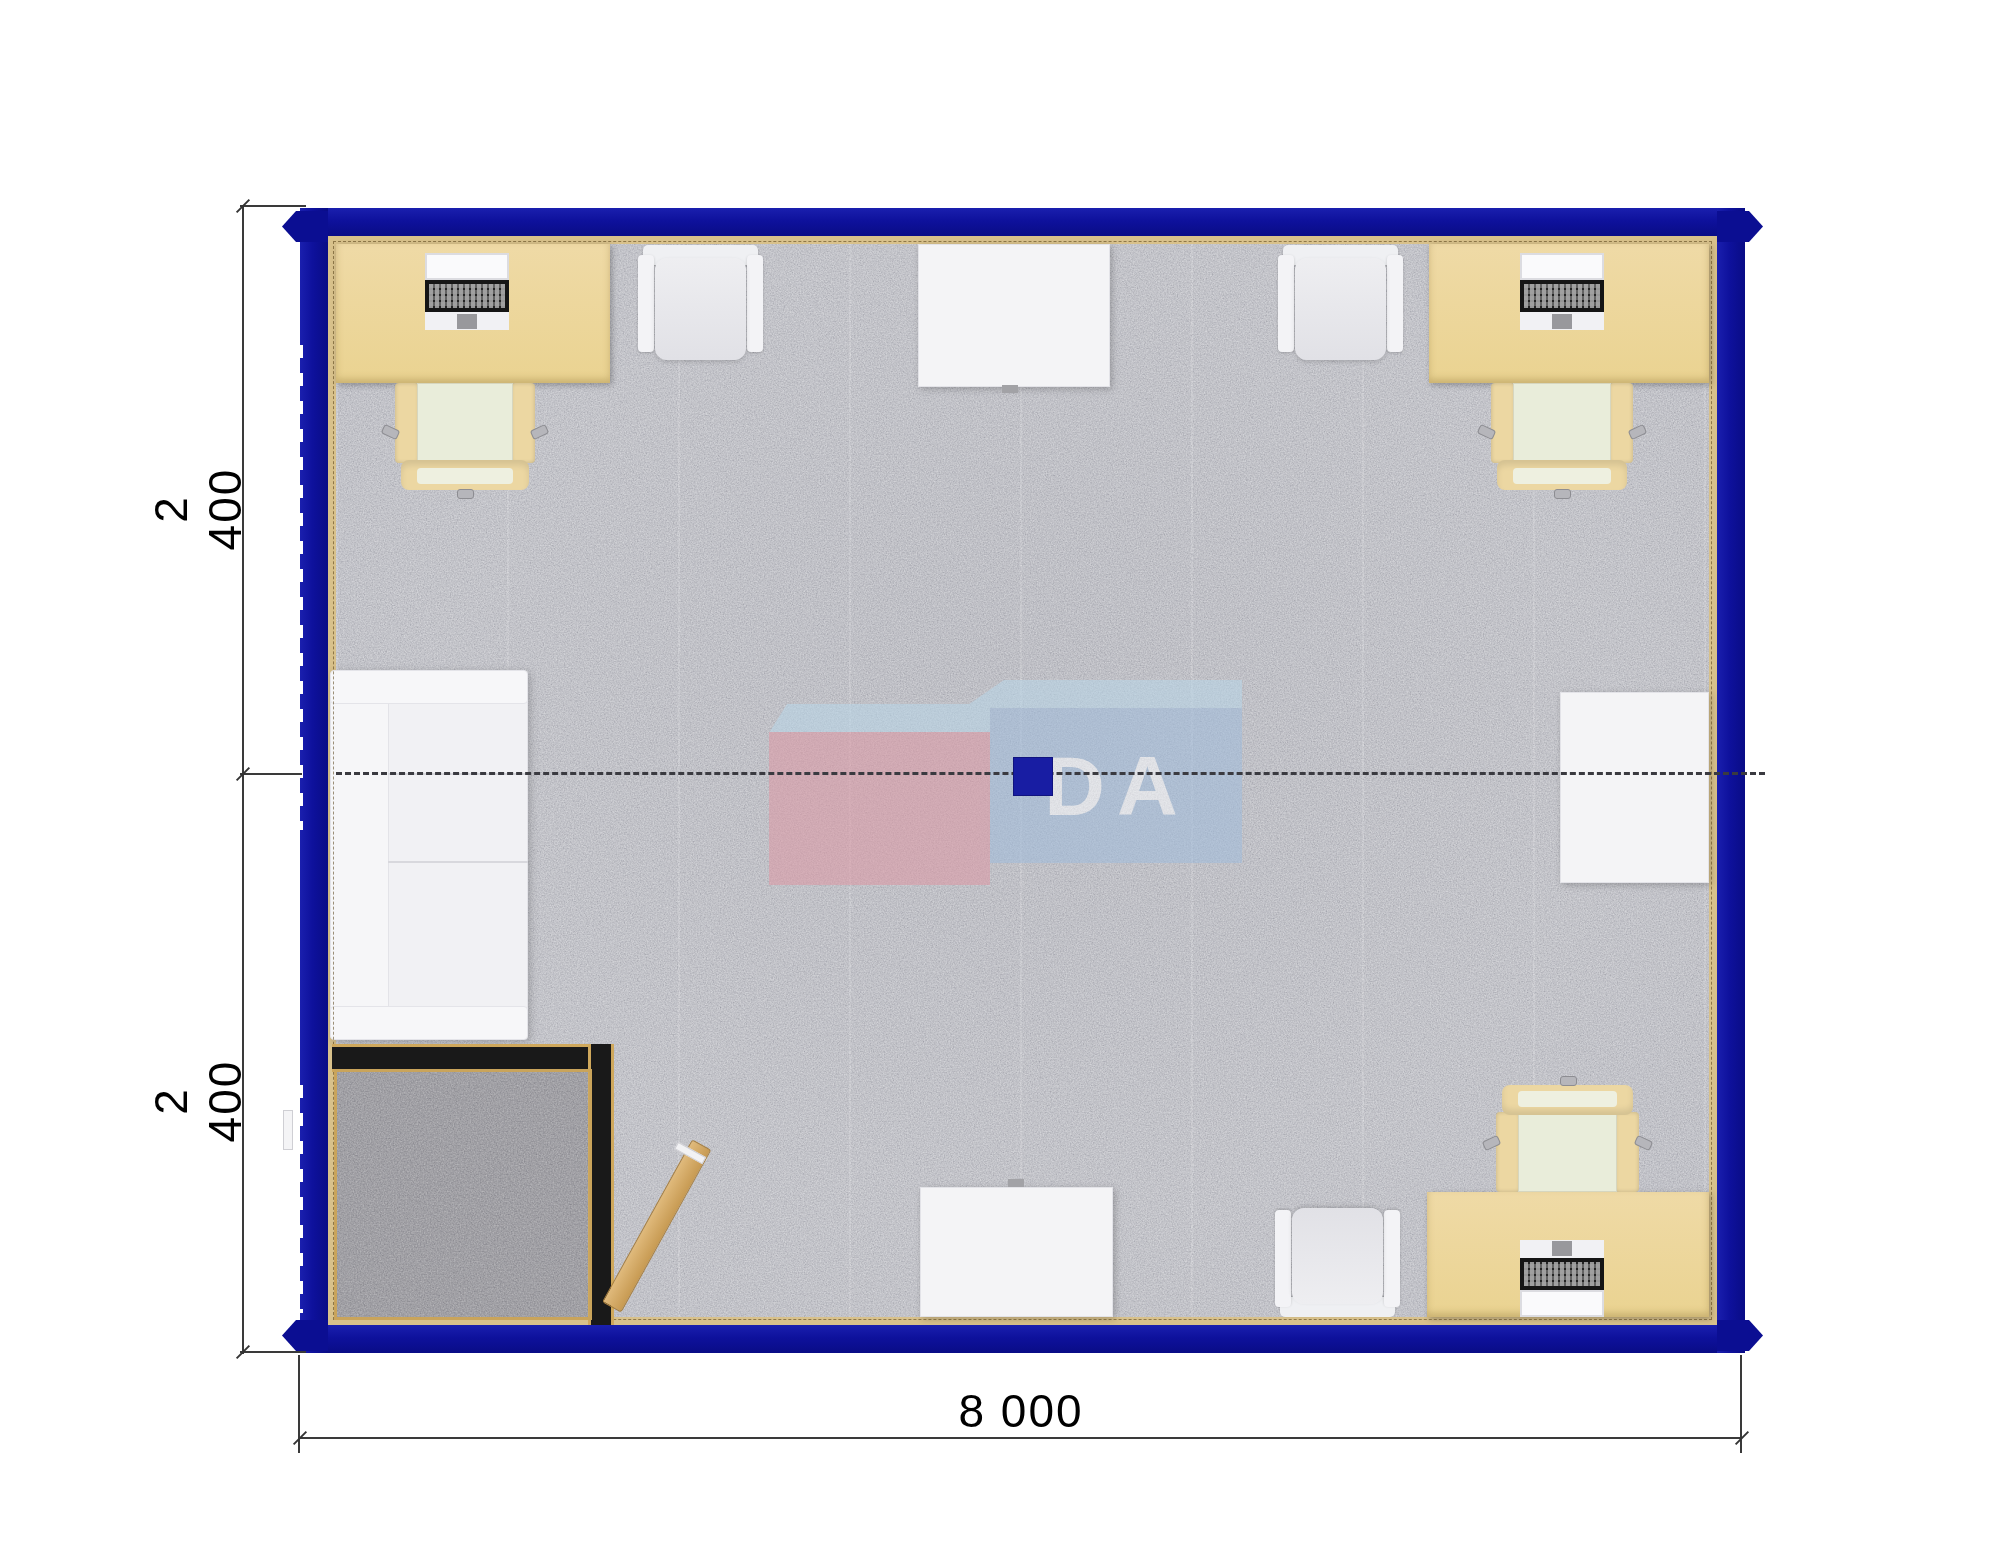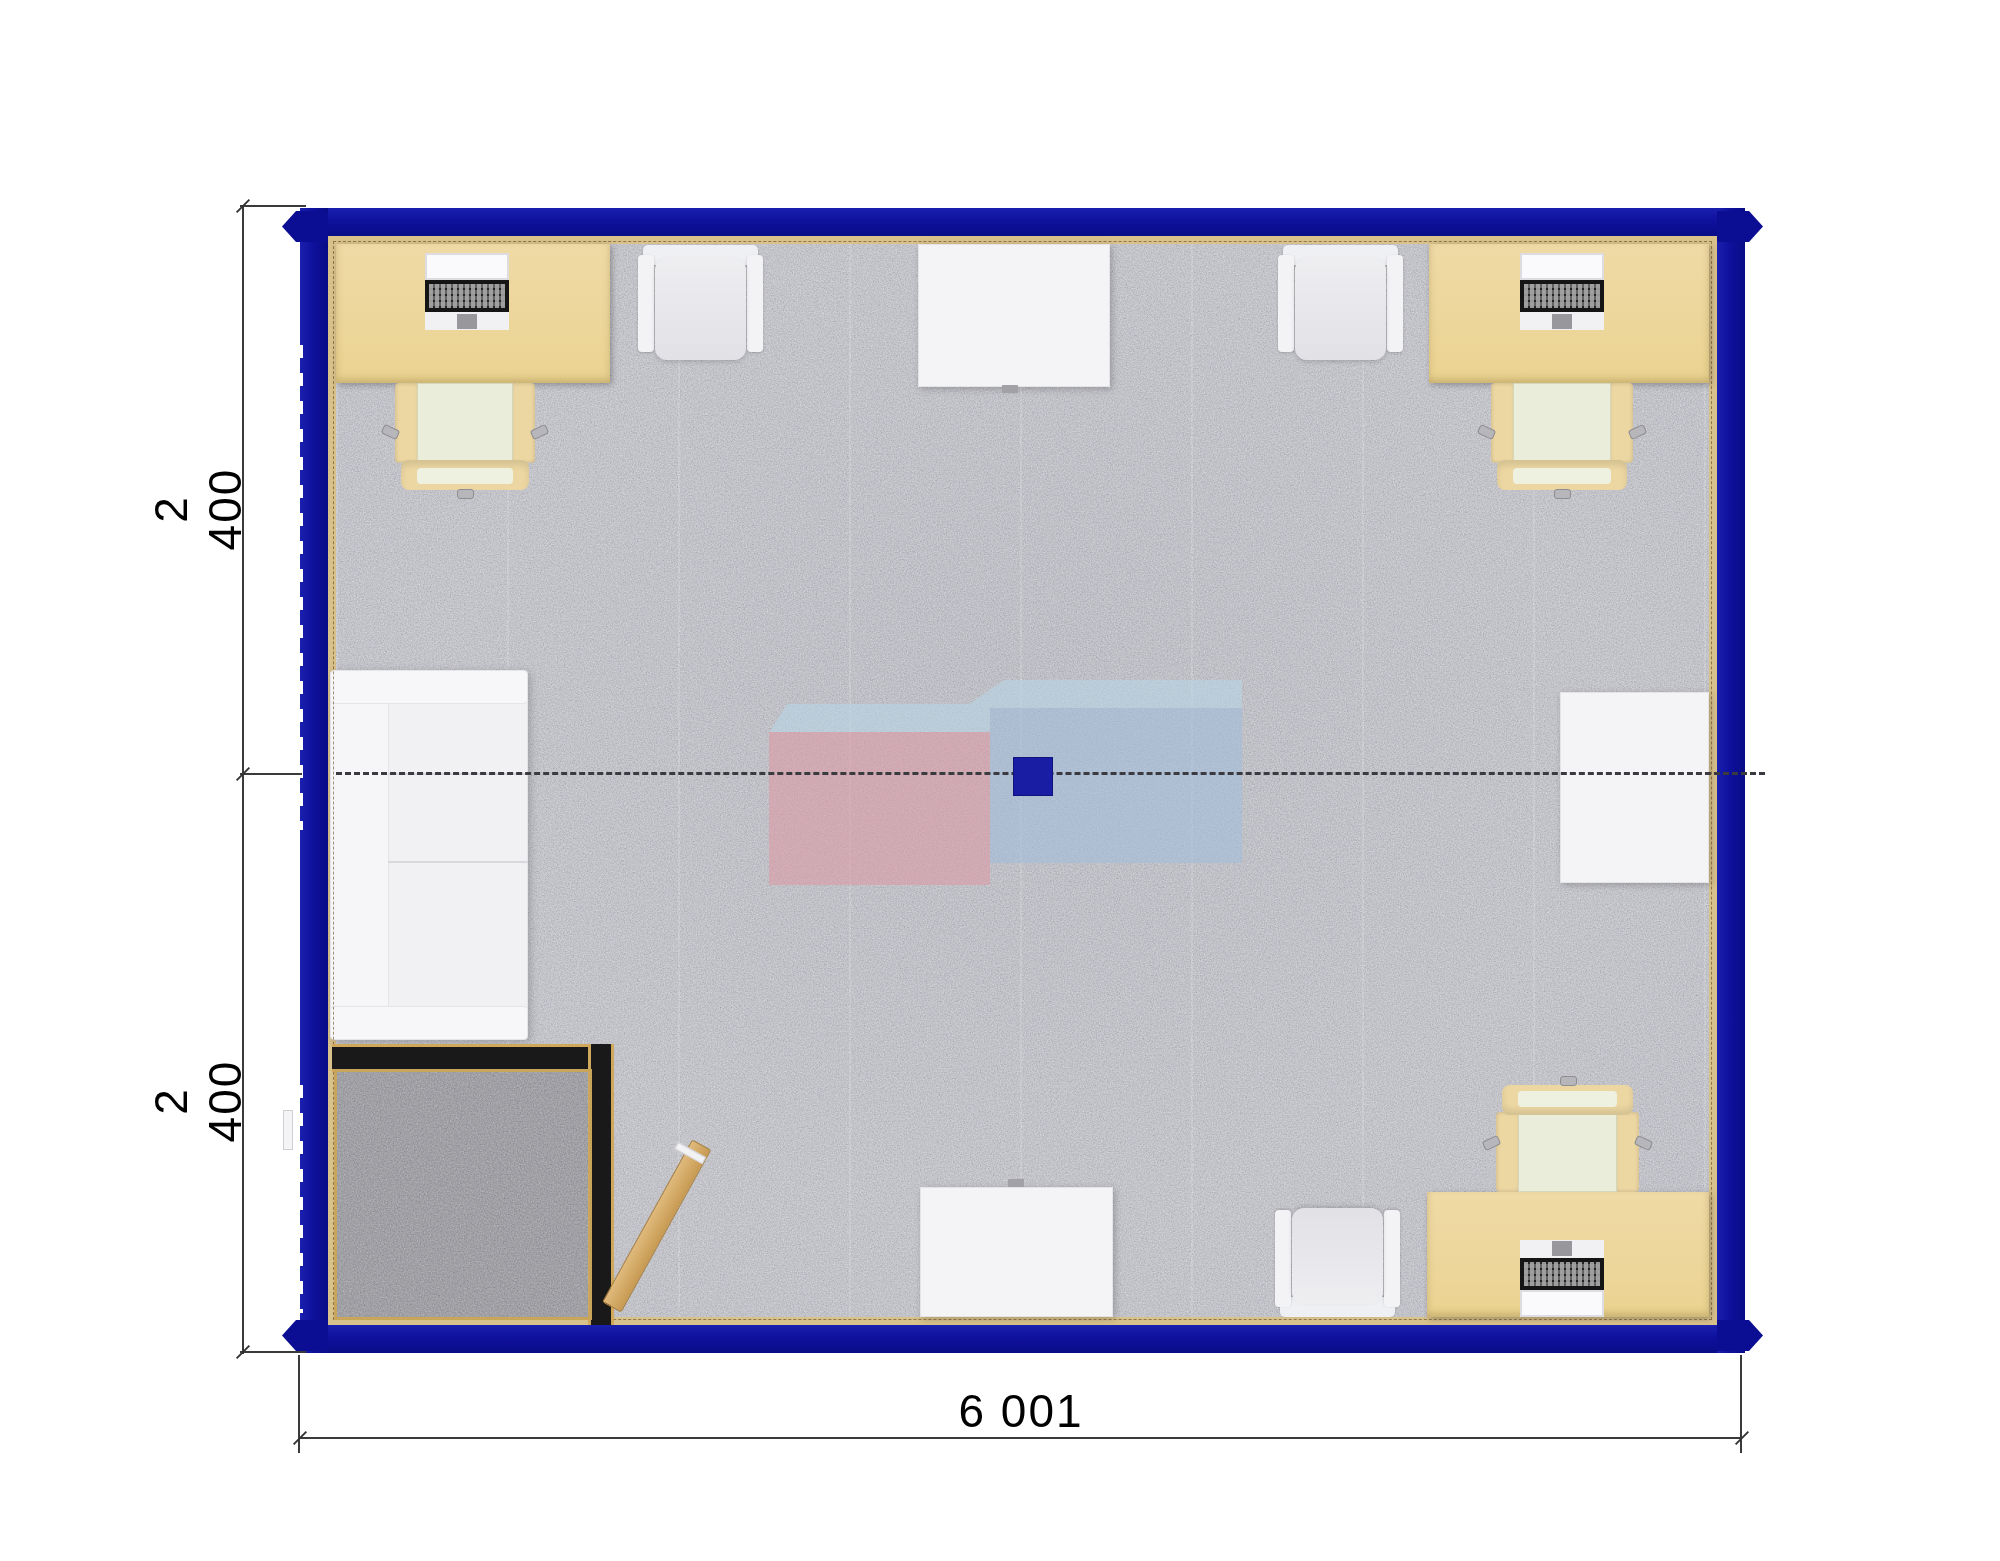--- a/index.html
+++ b/index.html
@@ -112,20 +112,21 @@
   <svg class="noise-svg" style="left:336px;top:244px;" width="1373" height="1073">
     <rect width="1373" height="1073" filter="url(#specDark)"></rect>
     <rect width="1373" height="1073" filter="url(#specLight)" opacity="0.8"></rect>
   </svg>
 
   <div class="wm" style="left:760px;top:670px;width:500px;height:230px;">
     <div class="wm-pink-top"></div>
     <div class="wm-blue-top"></div>
     <div class="wm-pink-body"></div>
     <div class="wm-blue-body"></div>
+    <div class="wm-text" style="left:262px;top:68px;width:190px;font-size:84px;letter-spacing:12px;">DA</div>
   </div>
 
   <div class="desk" style="left:336px;top:244px;width:274px;height:139px;"></div>
   <div class="pc" style="left:425px;top:253px;">
     <div class="pc-mon"></div>
     <div class="pc-kb"></div>
     <div class="pc-base">
         <div class="pc-pad"></div>
       </div>
   </div>
@@ -253,15 +254,15 @@
   <div class="tick" style="left:234px;top:773px;"></div>
   <div class="tick" style="left:234px;top:1351px;"></div>
   <div class="dim-label rot" style="left:136px;top:455px;width:124px;">2 400</div>
   <div class="dim-label rot" style="left:136px;top:1047px;width:124px;">2 400</div>
 
   <div class="dim-line" style="left:298px;top:1355px;width:2px;height:98px;"></div>
   <div class="dim-line" style="left:1740px;top:1355px;width:2px;height:98px;"></div>
   <div class="dim-line" style="left:300px;top:1437px;width:1442px;height:2px;"></div>
   <div class="tick" style="left:291px;top:1437px;"></div>
   <div class="tick" style="left:1733px;top:1437px;"></div>
-  <div class="dim-label" style="left:931px;top:1384px;width:180px;">6 001</div>
+  <div class="dim-label" style="left:931px;top:1384px;width:180px;">8 000</div>
 
 </div>
 
 </body></html>

